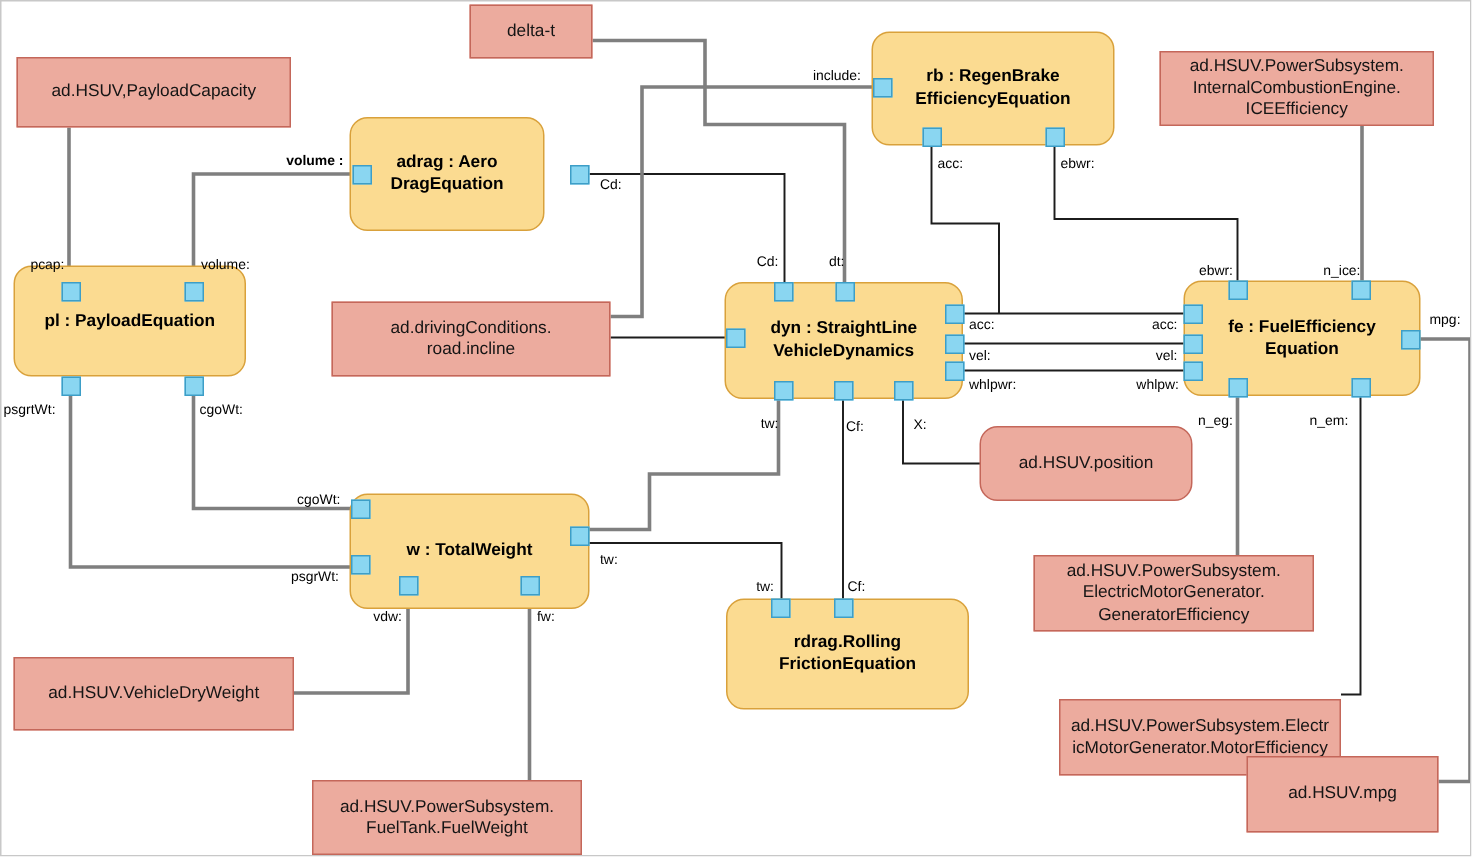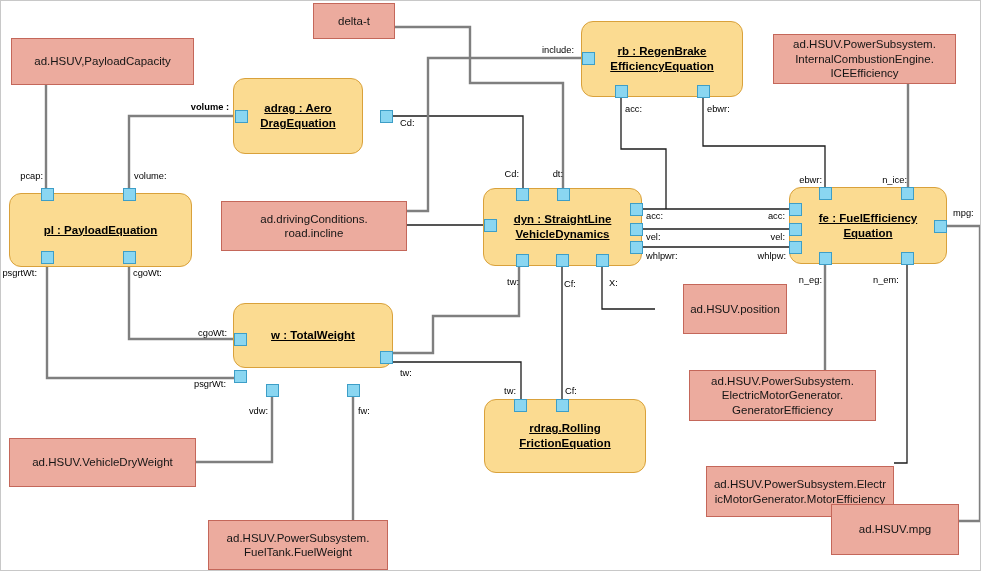--- a/index.html
+++ b/index.html
@@ -13,21 +13,20 @@
   #wires polyline { fill:none; }
   #wires polyline.g { stroke:var(--wire-gray); stroke-width:2.4px; }
   #wires polyline.b { stroke:var(--wire-black); stroke-width:1.3px; }
   .block {
     position:absolute; box-sizing:border-box;
     background:var(--block-fill); border:1.3px solid var(--block-stroke);
     border-radius:12px;
     display:flex; align-items:center; justify-content:center; text-align:center;
     font-weight:bold; font-size:11.5px; line-height:1.3; color:#000;
     white-space:pre-line;
-    text-decoration:underline;
   }
   .vbox {
     position:absolute; box-sizing:border-box;
     background:var(--box-fill); border:1.3px solid var(--box-stroke);
     display:flex; align-items:center; justify-content:center; text-align:center;
     font-size:11.5px; line-height:1.25; color:#151515;
     white-space:pre-line;
   }
   .port {
     position:absolute; width:13px; height:13px; box-sizing:border-box;
@@ -68,40 +67,40 @@
       <polyline points="906,260 906,462 893,462" class="b"></polyline>
     </svg>
   <div id="nodes">
       <div class="vbox" style="left: 10px; top: 37px; width: 183px; height: 47px;">ad.HSUV,PayloadCapacity</div>
       <div class="vbox" style="left: 312px; top: 2px; width: 82px; height: 36px;">delta-t</div>
       <div class="vbox" style="left: 772px; top: 33px; width: 183px; height: 50px;">ad.HSUV.PowerSubsystem.
 InternalCombustionEngine.
 ICEEfficiency</div>
       <div class="vbox" style="left: 220px; top: 200px; width: 186px; height: 50px;">ad.drivingConditions.
 road.incline</div>
-      <div class="vbox" style="left: 682px; top: 283px; width: 104px; height: 50px;">ad.HSUV.position</div>
+      <div class="vbox" style="left: 652px; top: 283px; width: 142px; height: 50px; border-radius: 12px;">ad.HSUV.position</div>
       <div class="vbox" style="left: 688px; top: 369px; width: 187px; height: 51px;">ad.HSUV.PowerSubsystem.
 ElectricMotorGenerator.
 GeneratorEfficiency</div>
       <div class="vbox" style="left: 8px; top: 437px; width: 187px; height: 49px;">ad.HSUV.VehicleDryWeight</div>
       <div class="vbox" style="left: 207px; top: 519px; width: 180px; height: 50px;">ad.HSUV.PowerSubsystem.
 FuelTank.FuelWeight</div>
       <div class="vbox" style="left: 705px; top: 437px; width: 188px; height: 51px; margin-top: 28px;">ad.HSUV.PowerSubsystem.Electr
 icMotorGenerator.MotorEfficiency</div>
       <div class="vbox" style="left: 830px; top: 503px; width: 128px; height: 51px;">ad.HSUV.mpg</div>
       <div class="block" style="left: 232px; top: 77px; width: 130px; height: 76px;">adrag : Aero
 DragEquation</div>
       <div class="port" style="left: 233.5px; top: 108.5px;"></div>
       <div class="port" style="left: 378.5px; top: 108.5px;"></div>
       <div class="block" style="left: 580px; top: 20px; width: 162px; height: 76px;">rb : RegenBrake
 EfficiencyEquation</div>
       <div class="port" style="left: 580.5px; top: 50.5px;"></div>
       <div class="port" style="left: 613.5px; top: 83.5px;"></div>
       <div class="port" style="left: 695.5px; top: 83.5px;"></div>
-      <div class="block" style="left: 8px; top: 192px; width: 183px; height: 74px;">pl : PayloadEquation</div>
+      <div class="block" style="left: 8px; top: 176px; width: 155px; height: 74px;">pl : PayloadEquation</div>
       <div class="port" style="left: 39.5px; top: 186.5px;"></div>
       <div class="port" style="left: 121.5px; top: 186.5px;"></div>
       <div class="port" style="left: 39.5px; top: 249.5px;"></div>
       <div class="port" style="left: 121.5px; top: 249.5px;"></div>
       <div class="block" style="left: 482px; top: 187px; width: 159px; height: 78px;">dyn : StraightLine
 VehicleDynamics</div>
       <div class="port" style="left: 514.5px; top: 186.5px;"></div>
       <div class="port" style="left: 555.5px; top: 186.5px;"></div>
       <div class="port" style="left: 482.5px; top: 217.5px;"></div>
       <div class="port" style="left: 628.5px; top: 201.5px;"></div>
@@ -113,21 +112,21 @@
       <div class="block" style="left: 788px; top: 186px; width: 158px; height: 77px;">fe : FuelEfficiency
 Equation</div>
       <div class="port" style="left: 817.5px; top: 185.5px;"></div>
       <div class="port" style="left: 899.5px; top: 185.5px;"></div>
       <div class="port" style="left: 787.5px; top: 201.5px;"></div>
       <div class="port" style="left: 787.5px; top: 221.5px;"></div>
       <div class="port" style="left: 787.5px; top: 239.5px;"></div>
       <div class="port" style="left: 932.5px; top: 218.5px;"></div>
       <div class="port" style="left: 817.5px; top: 250.5px;"></div>
       <div class="port" style="left: 899.5px; top: 250.5px;"></div>
-      <div class="block" style="left: 232px; top: 302px; width: 160px; height: 65px;">w : TotalWeight</div>
+      <div class="block" style="left: 232px; top: 328px; width: 160px; height: 77px;">w : TotalWeight</div>
       <div class="port" style="left: 232.5px; top: 331.5px;"></div>
       <div class="port" style="left: 232.5px; top: 368.5px;"></div>
       <div class="port" style="left: 378.5px; top: 349.5px;"></div>
       <div class="port" style="left: 264.5px; top: 382.5px;"></div>
       <div class="port" style="left: 345.5px; top: 382.5px;"></div>
       <div class="block" style="left: 483px; top: 398px; width: 162px; height: 74px;">rdrag.Rolling
 FrictionEquation</div>
       <div class="port" style="left: 512.5px; top: 397.5px;"></div>
       <div class="port" style="left: 554.5px; top: 397.5px;"></div>
     </div>

